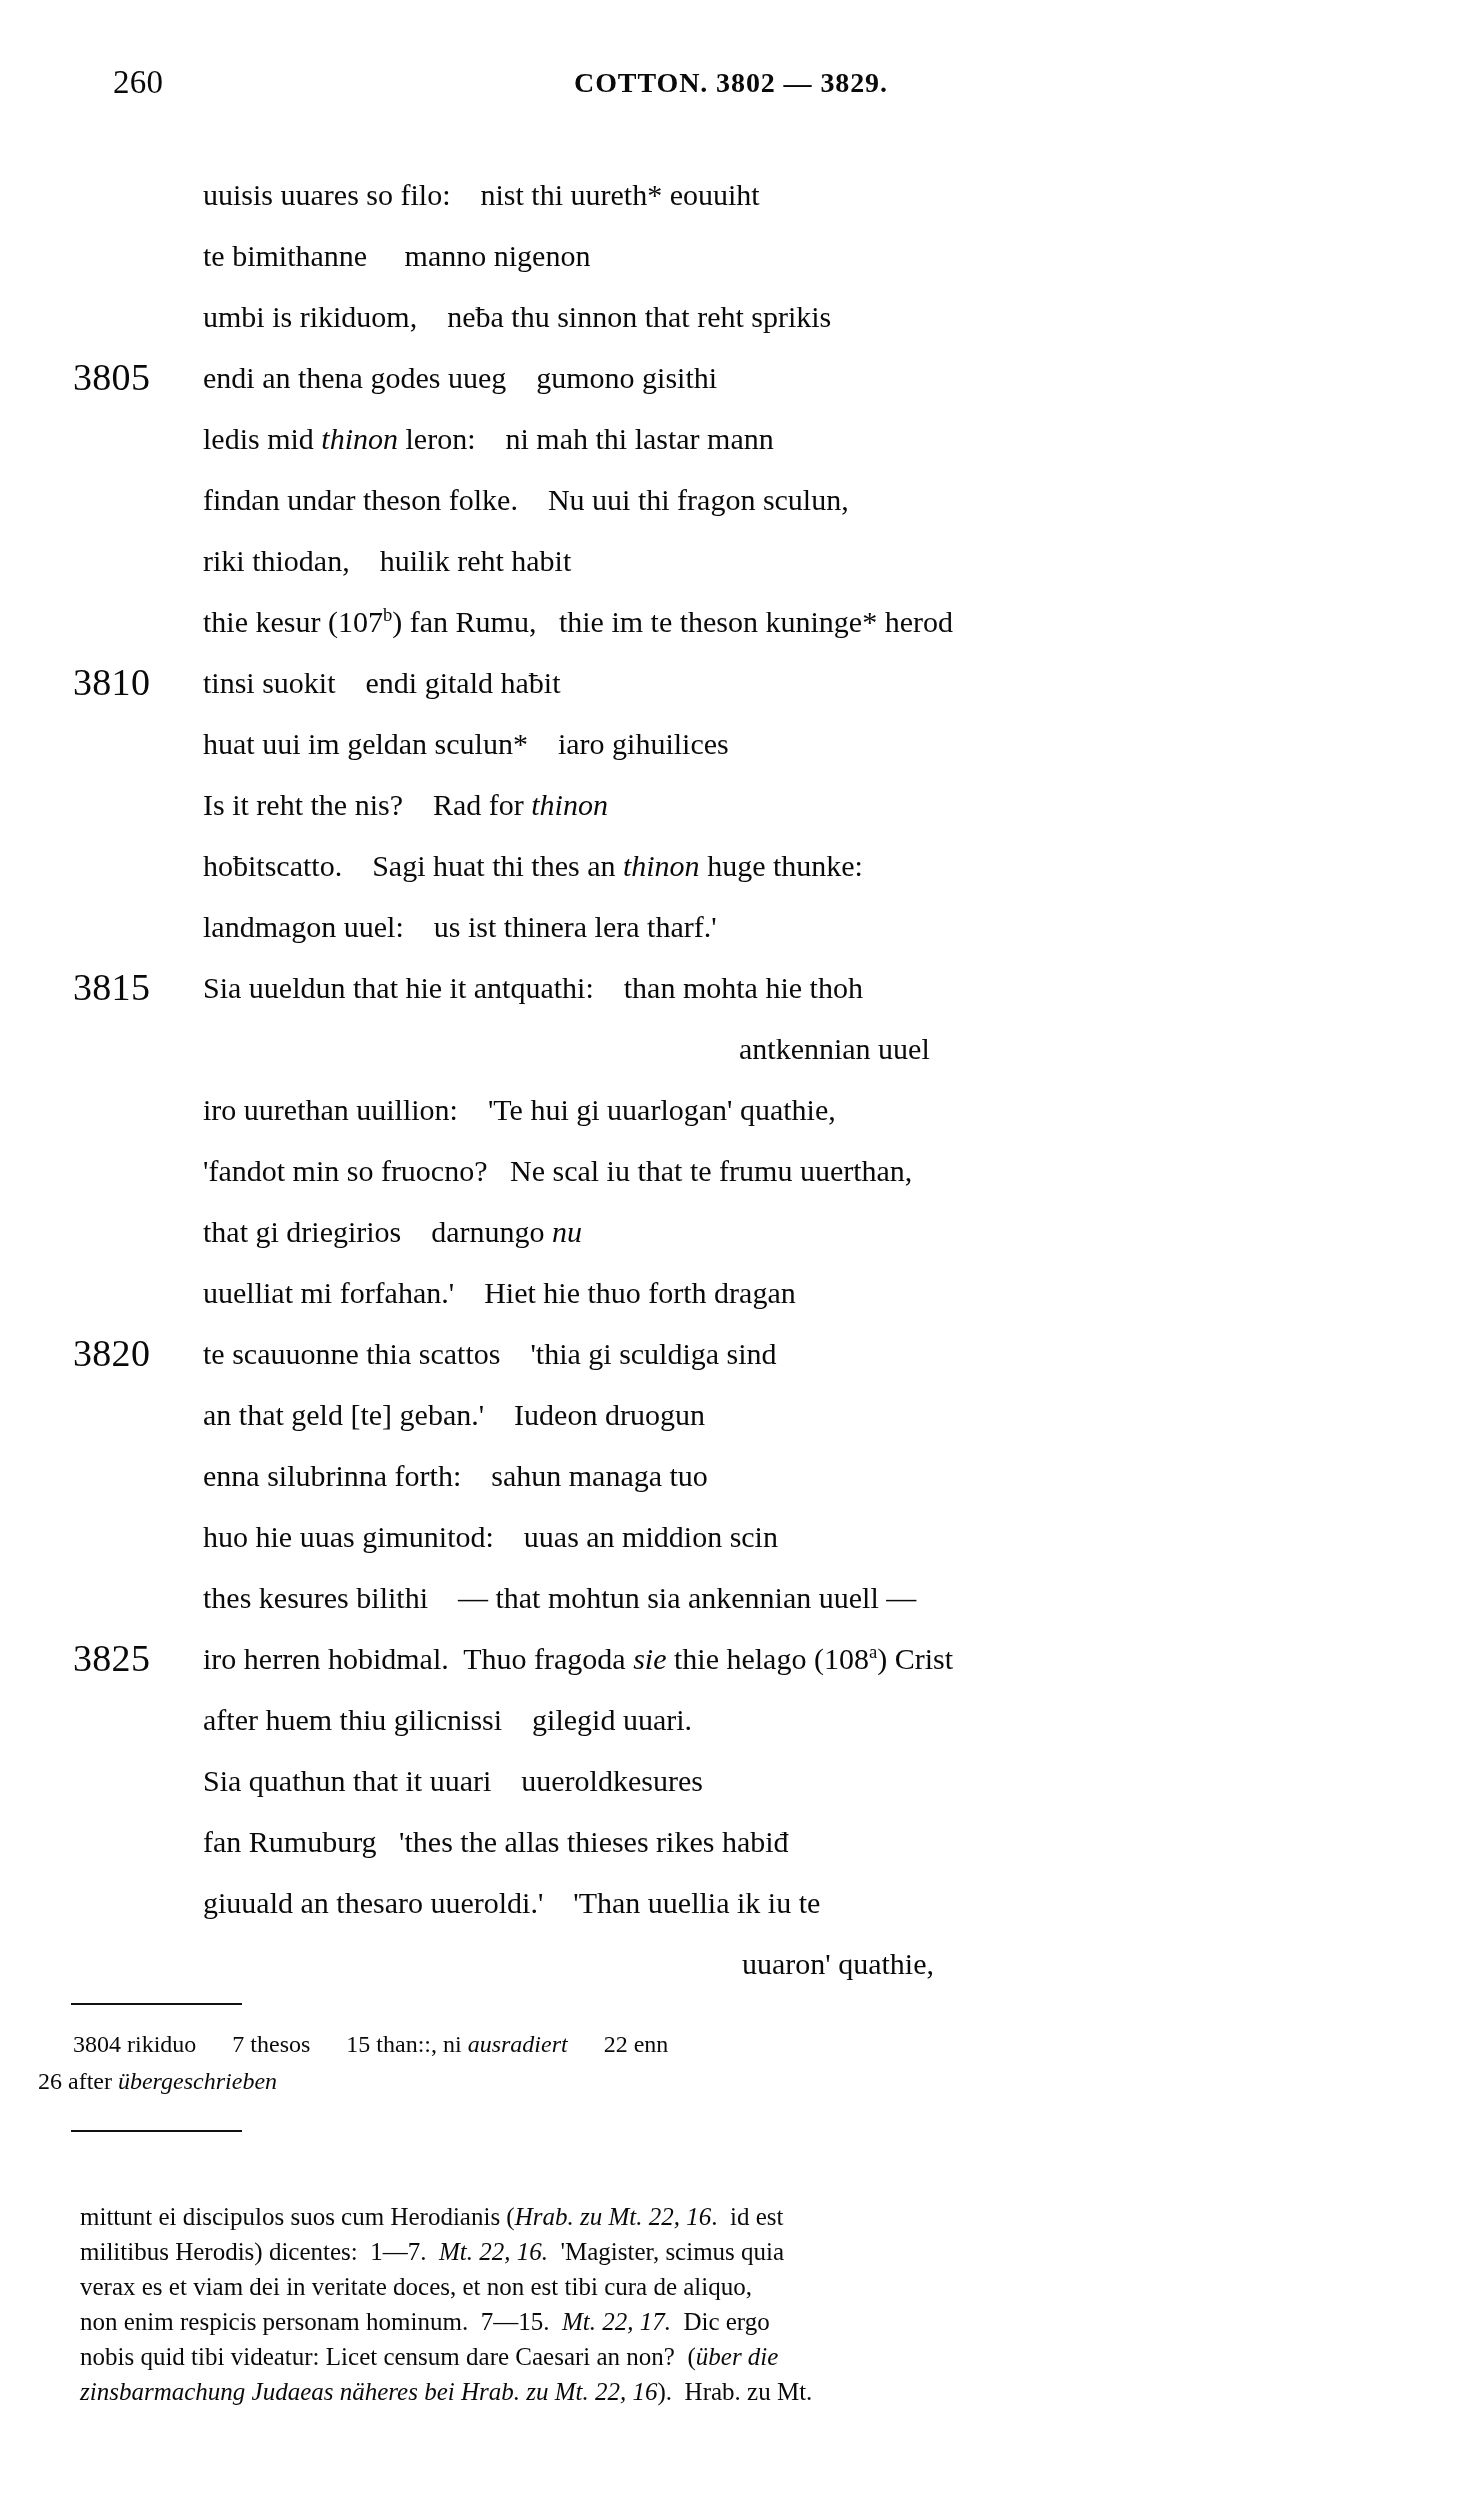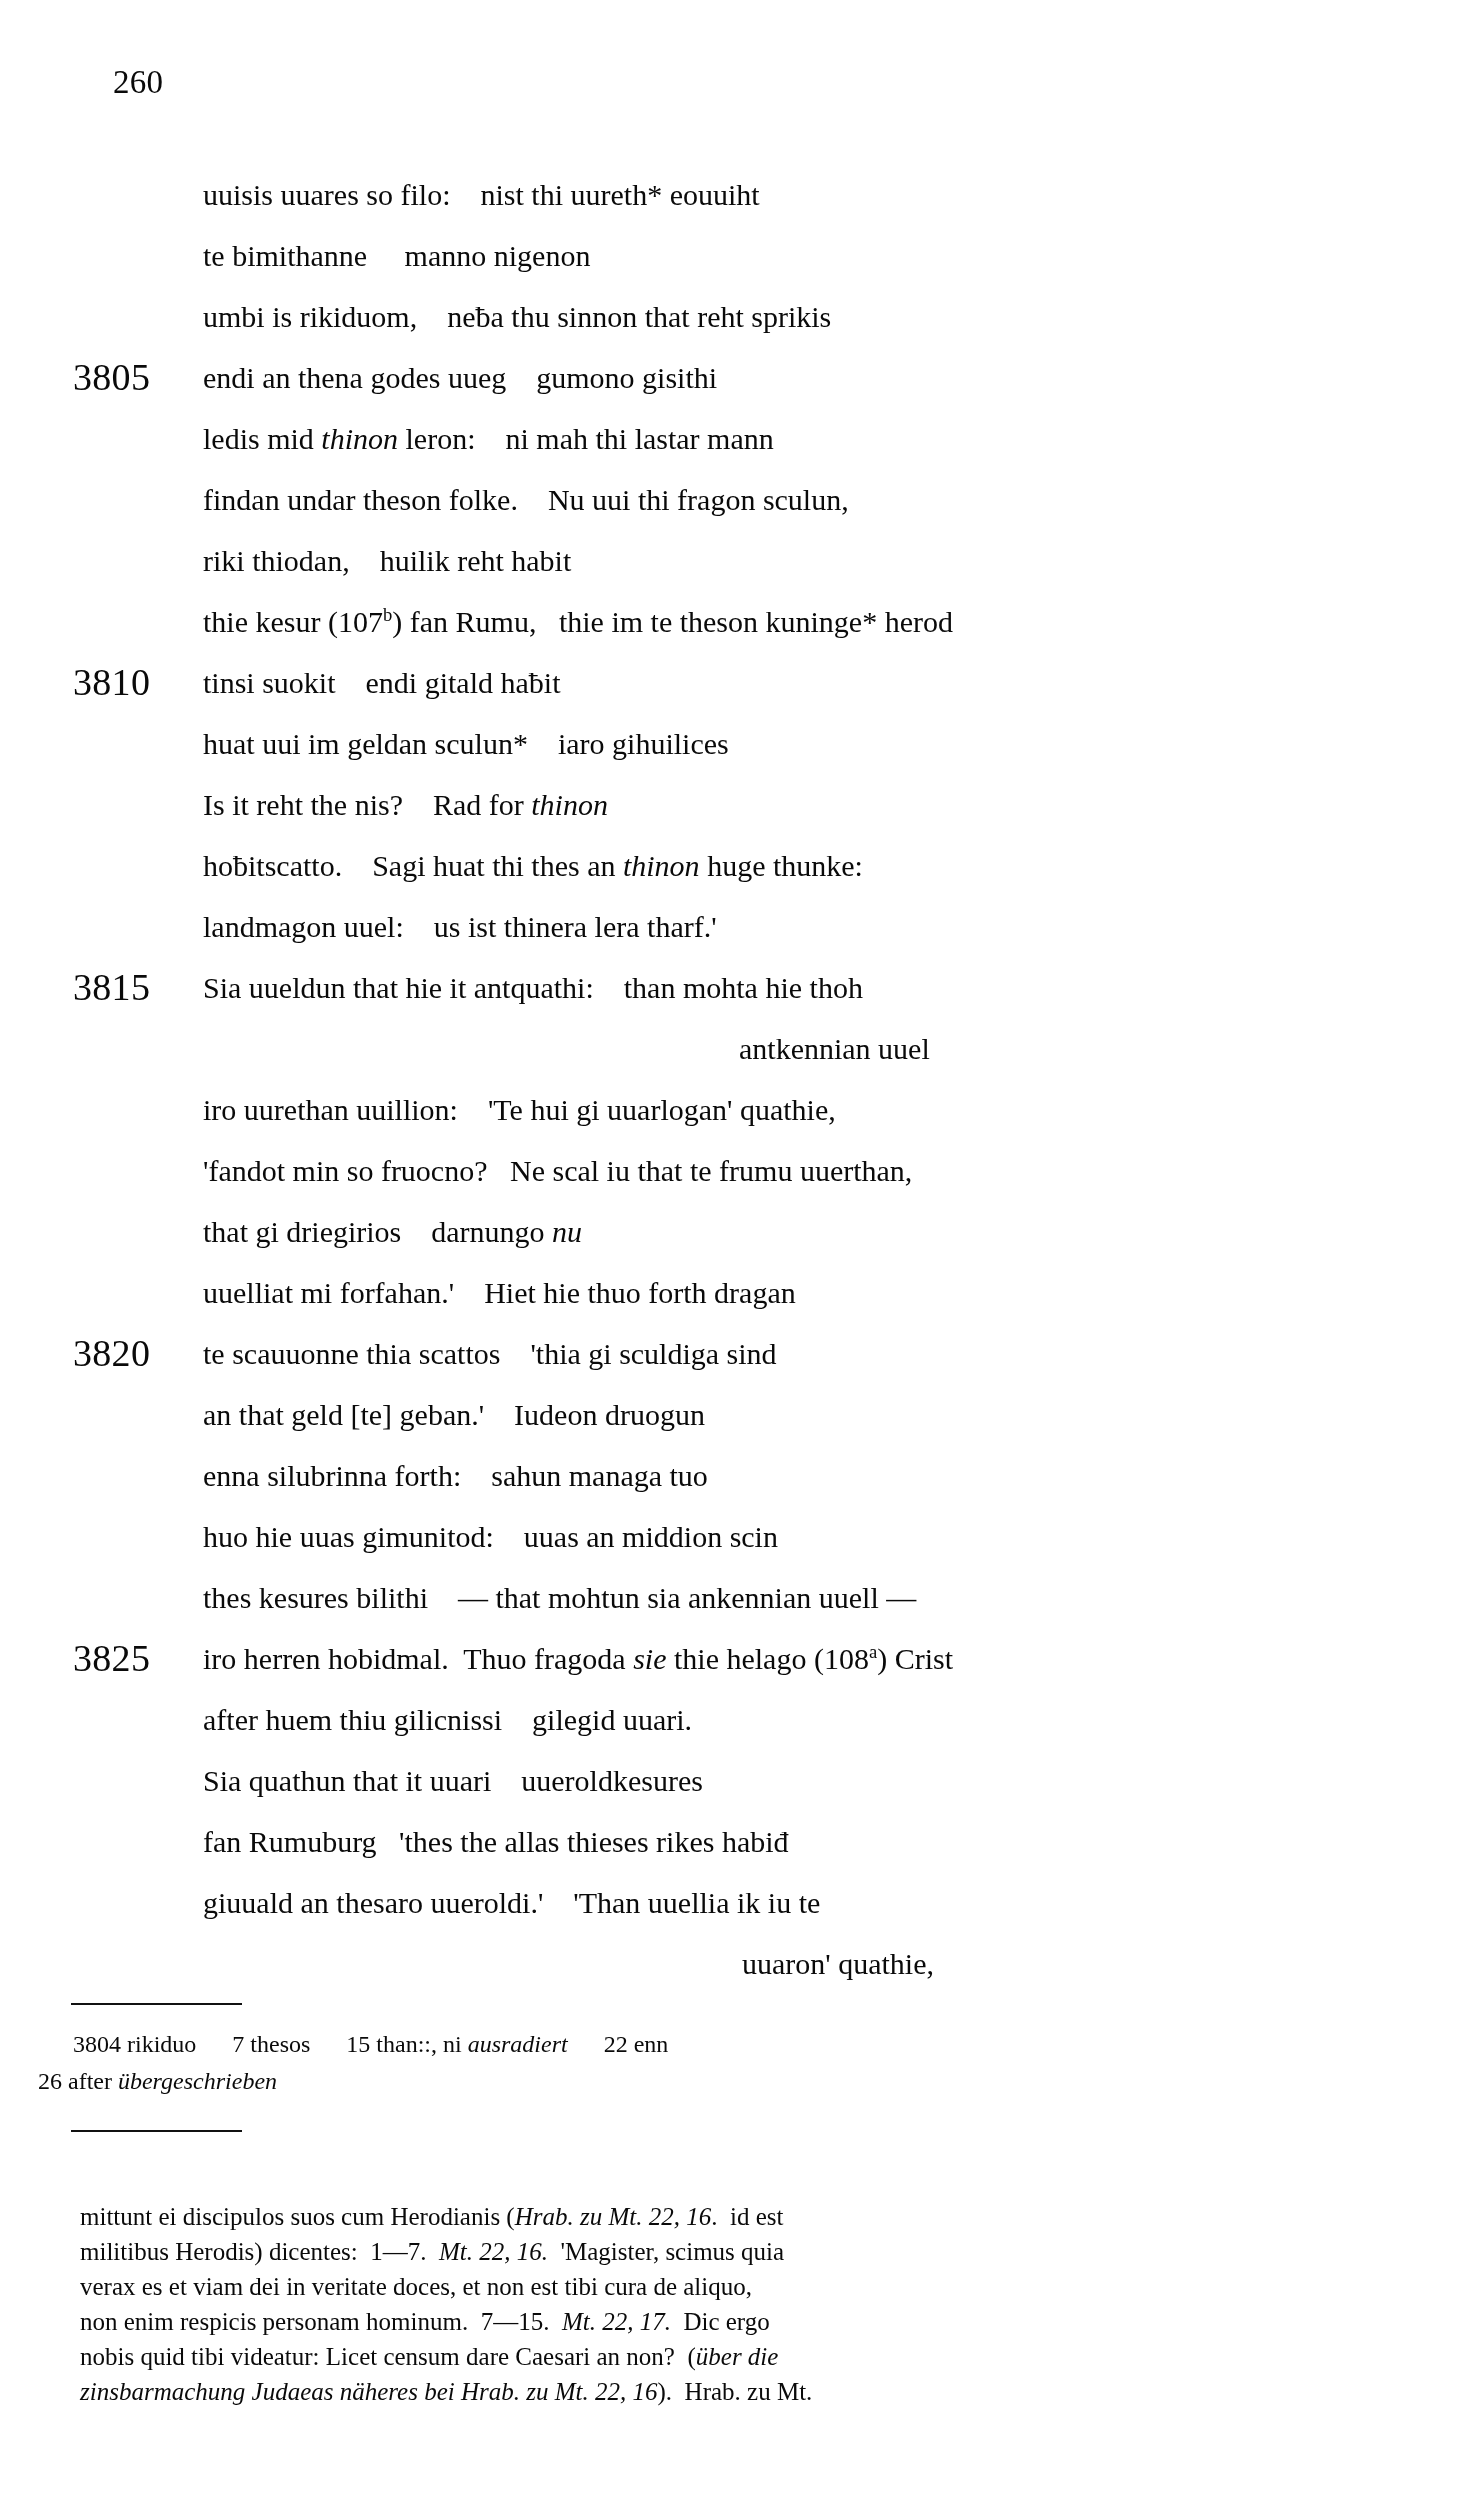--- a/index.html
+++ b/index.html
@@ -122,20 +122,21 @@
   }
   .commentary .cline { display: block; }
 </style>
 </head>
 <body>
 
 <div class="page">
 
   <div class="running-head">
     <div class="folio-number">260</div>
+    <div class="head-title">COTTON. 3802 — 3829.</div>
   </div>
 
   <div class="verse-block">
       <div class="verse-line"><span class="vnum"></span><span class="vtext wide">uuisis uuares so filo:    nist thi uureth* eouuiht</span></div>
       <div class="verse-line"><span class="vnum"></span><span class="vtext wide">te bimithanne     manno nigenon</span></div>
       <div class="verse-line"><span class="vnum"></span><span class="vtext wide">umbi is rikiduom,    neƀa thu sinnon that reht sprikis</span></div>
       <div class="verse-line"><span class="vnum">3805</span><span class="vtext wide">endi an thena godes uueg    gumono gisithi</span></div>
       <div class="verse-line"><span class="vnum"></span><span class="vtext wide">ledis mid <span class="it">thinon</span> leron:    ni mah thi lastar mann</span></div>
       <div class="verse-line"><span class="vnum"></span><span class="vtext wide">findan undar theson folke.    Nu uui thi fragon sculun,</span></div>
       <div class="verse-line"><span class="vnum"></span><span class="vtext wide">riki thiodan,    huilik reht habit</span></div>

